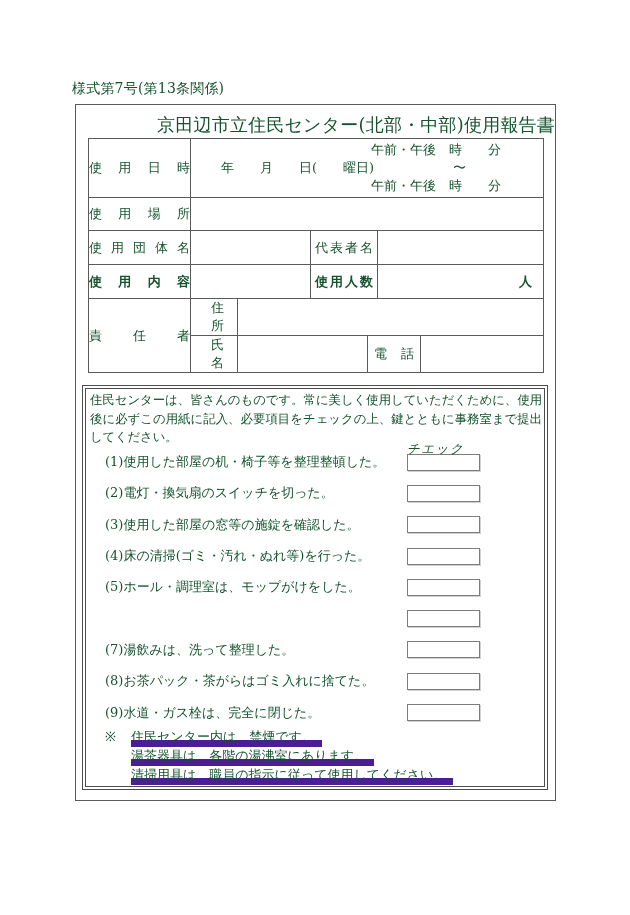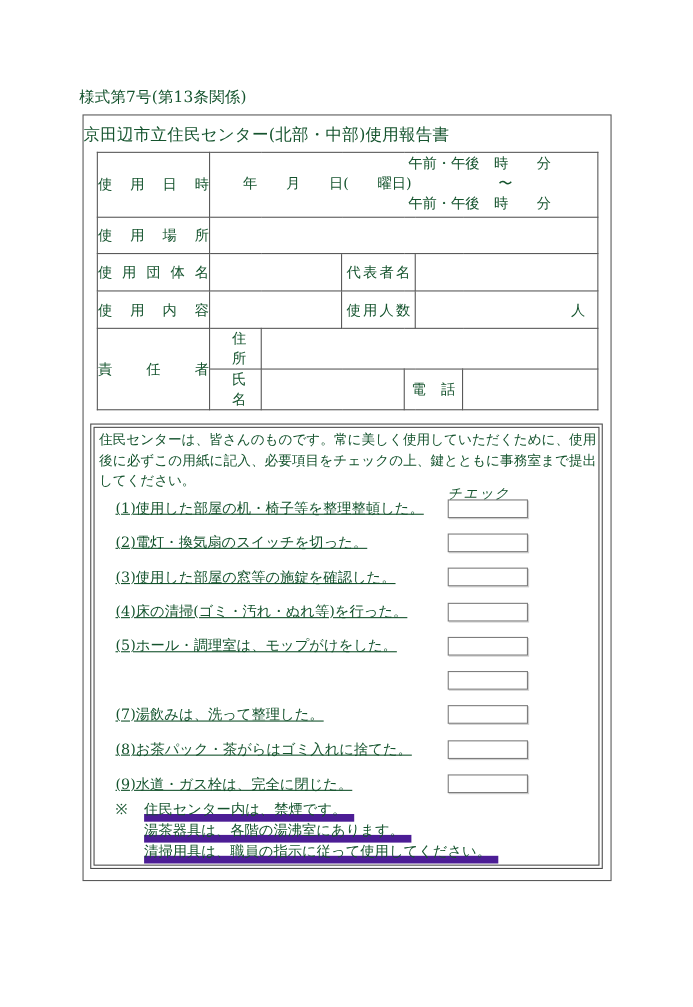--- a/index.html
+++ b/index.html
@@ -20,43 +20,43 @@
     letter-spacing: 0.2px;
   }
   .outer-box {
     position: absolute;
     left: 75px; top: 104px;
     width: 481px; height: 697px;
     border: 1px solid #5a5a5a;
   }
   .doc-title {
     margin-top: 8px;
-    text-align: left;
-    font-size: 15px;
+    text-align: right;
+    font-size: 18px;
     letter-spacing: 0.2px;
   }
   
   table.usage {
     position: absolute;
     left: 12px; top: 33px;
     width: 455px;
     border-collapse: collapse;
     table-layout: fixed;
     font-size: 13px;
   }
   table.usage td {
     border: 1px solid #5a5a5a;
     vertical-align: middle;
     overflow: hidden;
     margin-left: 13px;
   }
   tr.r1 { height: 59px; }
   tr.r2 { height: 33px; }
   tr.r3 { height: 34px; }
-  tr.r4 { height: 34px; }
+  tr.r4 { height: 34px; font-weight: bold; }
   tr.r5 { height: 36px; }
   tr.r6 { height: 36px; }
   td.lbl   { padding: 0 0; text-align: justify; text-align-last: justify; }
   td.lbl2  { padding: 0 4px;  text-align: justify; text-align-last: justify; }
   td.sublbl{ padding: 0 20px;  text-align: justify; text-align-last: justify; }
   td.phlbl { padding: 0 6px;  text-align: justify; text-align-last: justify; }
   td.unitcell { text-align: right; padding-right: 11px; }
   
   td.dtcell { padding: 2px 0; }
   .dt-line { height: 18px; line-height: 18px; font-size: 13px; }
@@ -85,21 +85,20 @@
     font-size: 12.5px;
     letter-spacing: 1.5px;
   }
   .items { margin-top: 0; }
   .item {
     display: flex;
     align-items: center;
     height: 31.3px;
     padding-left: 15px;
     font-size: 13px;
-    text-decoration: underline;
   }
   .checkbox {
     width: 73px; height: 17px;
     margin-left: auto;
     margin-right: 62px;
     border: 1px solid #7d7d7d;
     background: #ffffff;
     box-shadow: 1px 1px 0 rgba(120,120,120,0.35);
     flex: 0 0 auto;
   }

